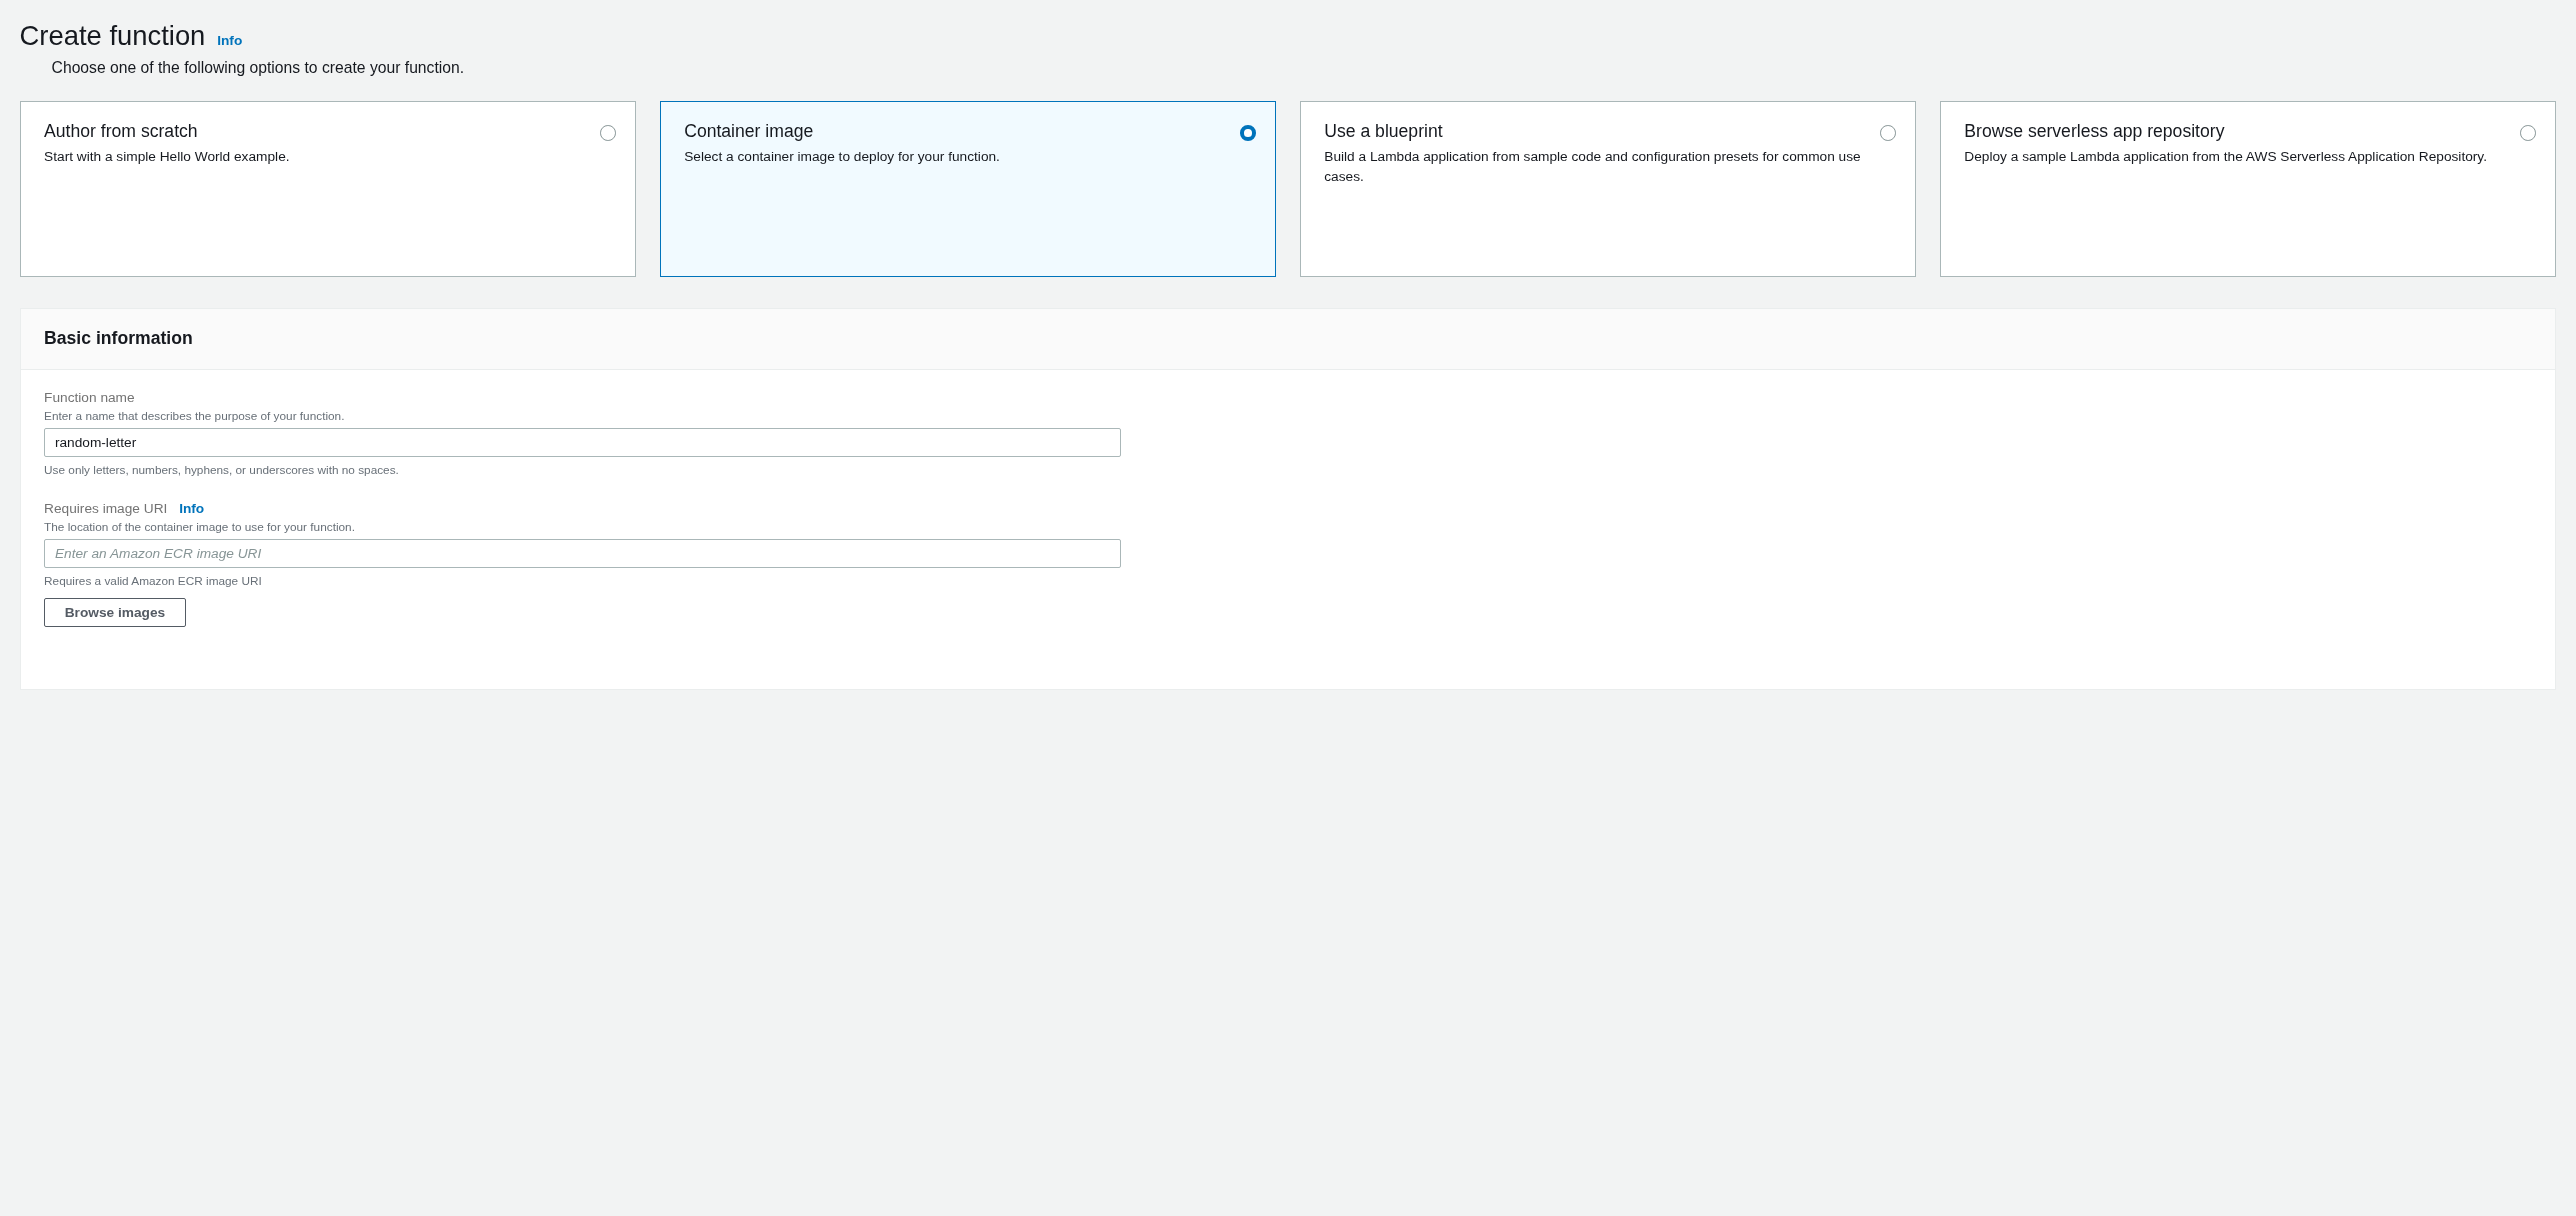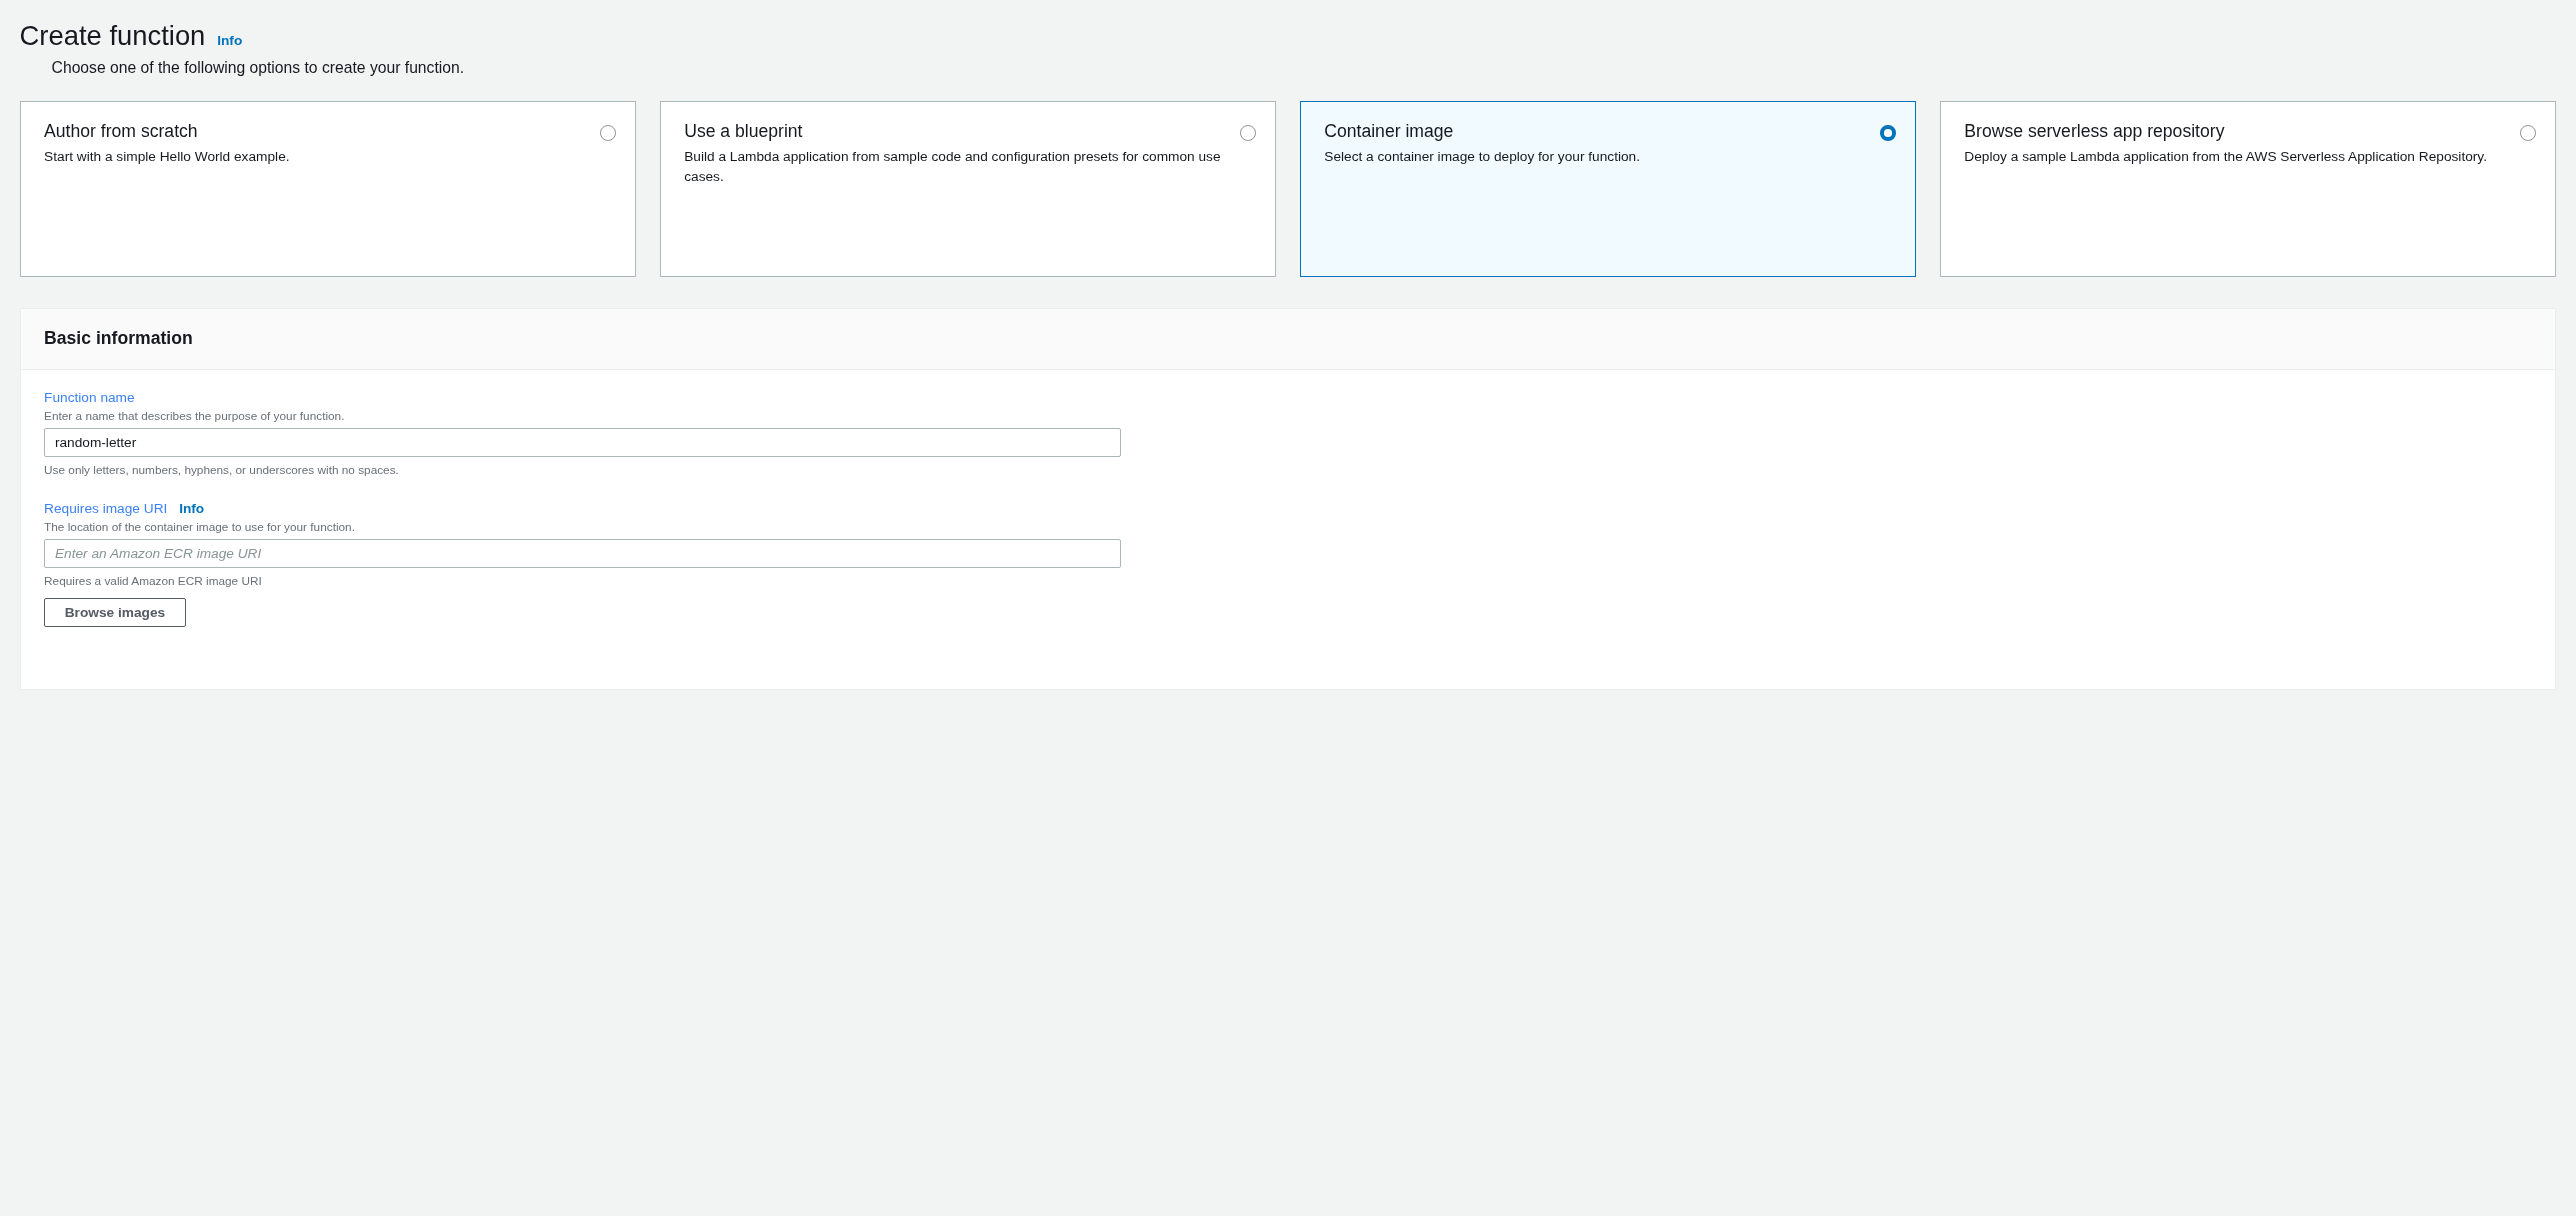--- a/index.html
+++ b/index.html
@@ -98,21 +98,21 @@
       margin-bottom: 23.5px;
     }
     .field-label-row {
       display: flex;
       align-items: baseline;
       gap: 11.8px;
       margin-bottom: 3.9px;
     }
     .field-label {
       font-size: 13.7px;
-      color: #3b82f6;
+      color: #737373;
       font-weight: 400;
     }
     .field-hint {
       font-size: 11.8px;
       color: #687078;
       margin-bottom: 5.9px;
     }
     .field-constraint {
       font-size: 11.8px;
       color: #687078;
@@ -153,29 +153,29 @@
   <a class="info-link">Info</a>
 </div>
 <p class="page-subtitle">Choose one of the following options to create your function.</p>
 
 <div class="option-cards">
   <div class="option-card">
     <div class="radio"></div>
     <div class="card-title">Author from scratch</div>
     <div class="card-desc">Start with a simple Hello World example.</div>
   </div>
+  <div class="option-card selected">
+    <div class="radio"></div>
+    <div class="card-title">Container image</div>
+    <div class="card-desc">Select a container image to deploy for your function.</div>
+  </div>
   <div class="option-card">
     <div class="radio"></div>
     <div class="card-title">Use a blueprint</div>
     <div class="card-desc">Build a Lambda application from sample code and configuration presets for common use cases.</div>
-  </div>
-  <div class="option-card selected">
-    <div class="radio"></div>
-    <div class="card-title">Container image</div>
-    <div class="card-desc">Select a container image to deploy for your function.</div>
   </div>
   <div class="option-card">
     <div class="radio"></div>
     <div class="card-title">Browse serverless app repository</div>
     <div class="card-desc">Deploy a sample Lambda application from the AWS Serverless Application Repository.</div>
   </div>
 </div>
 
 <div class="panel">
   <div class="panel-header">

